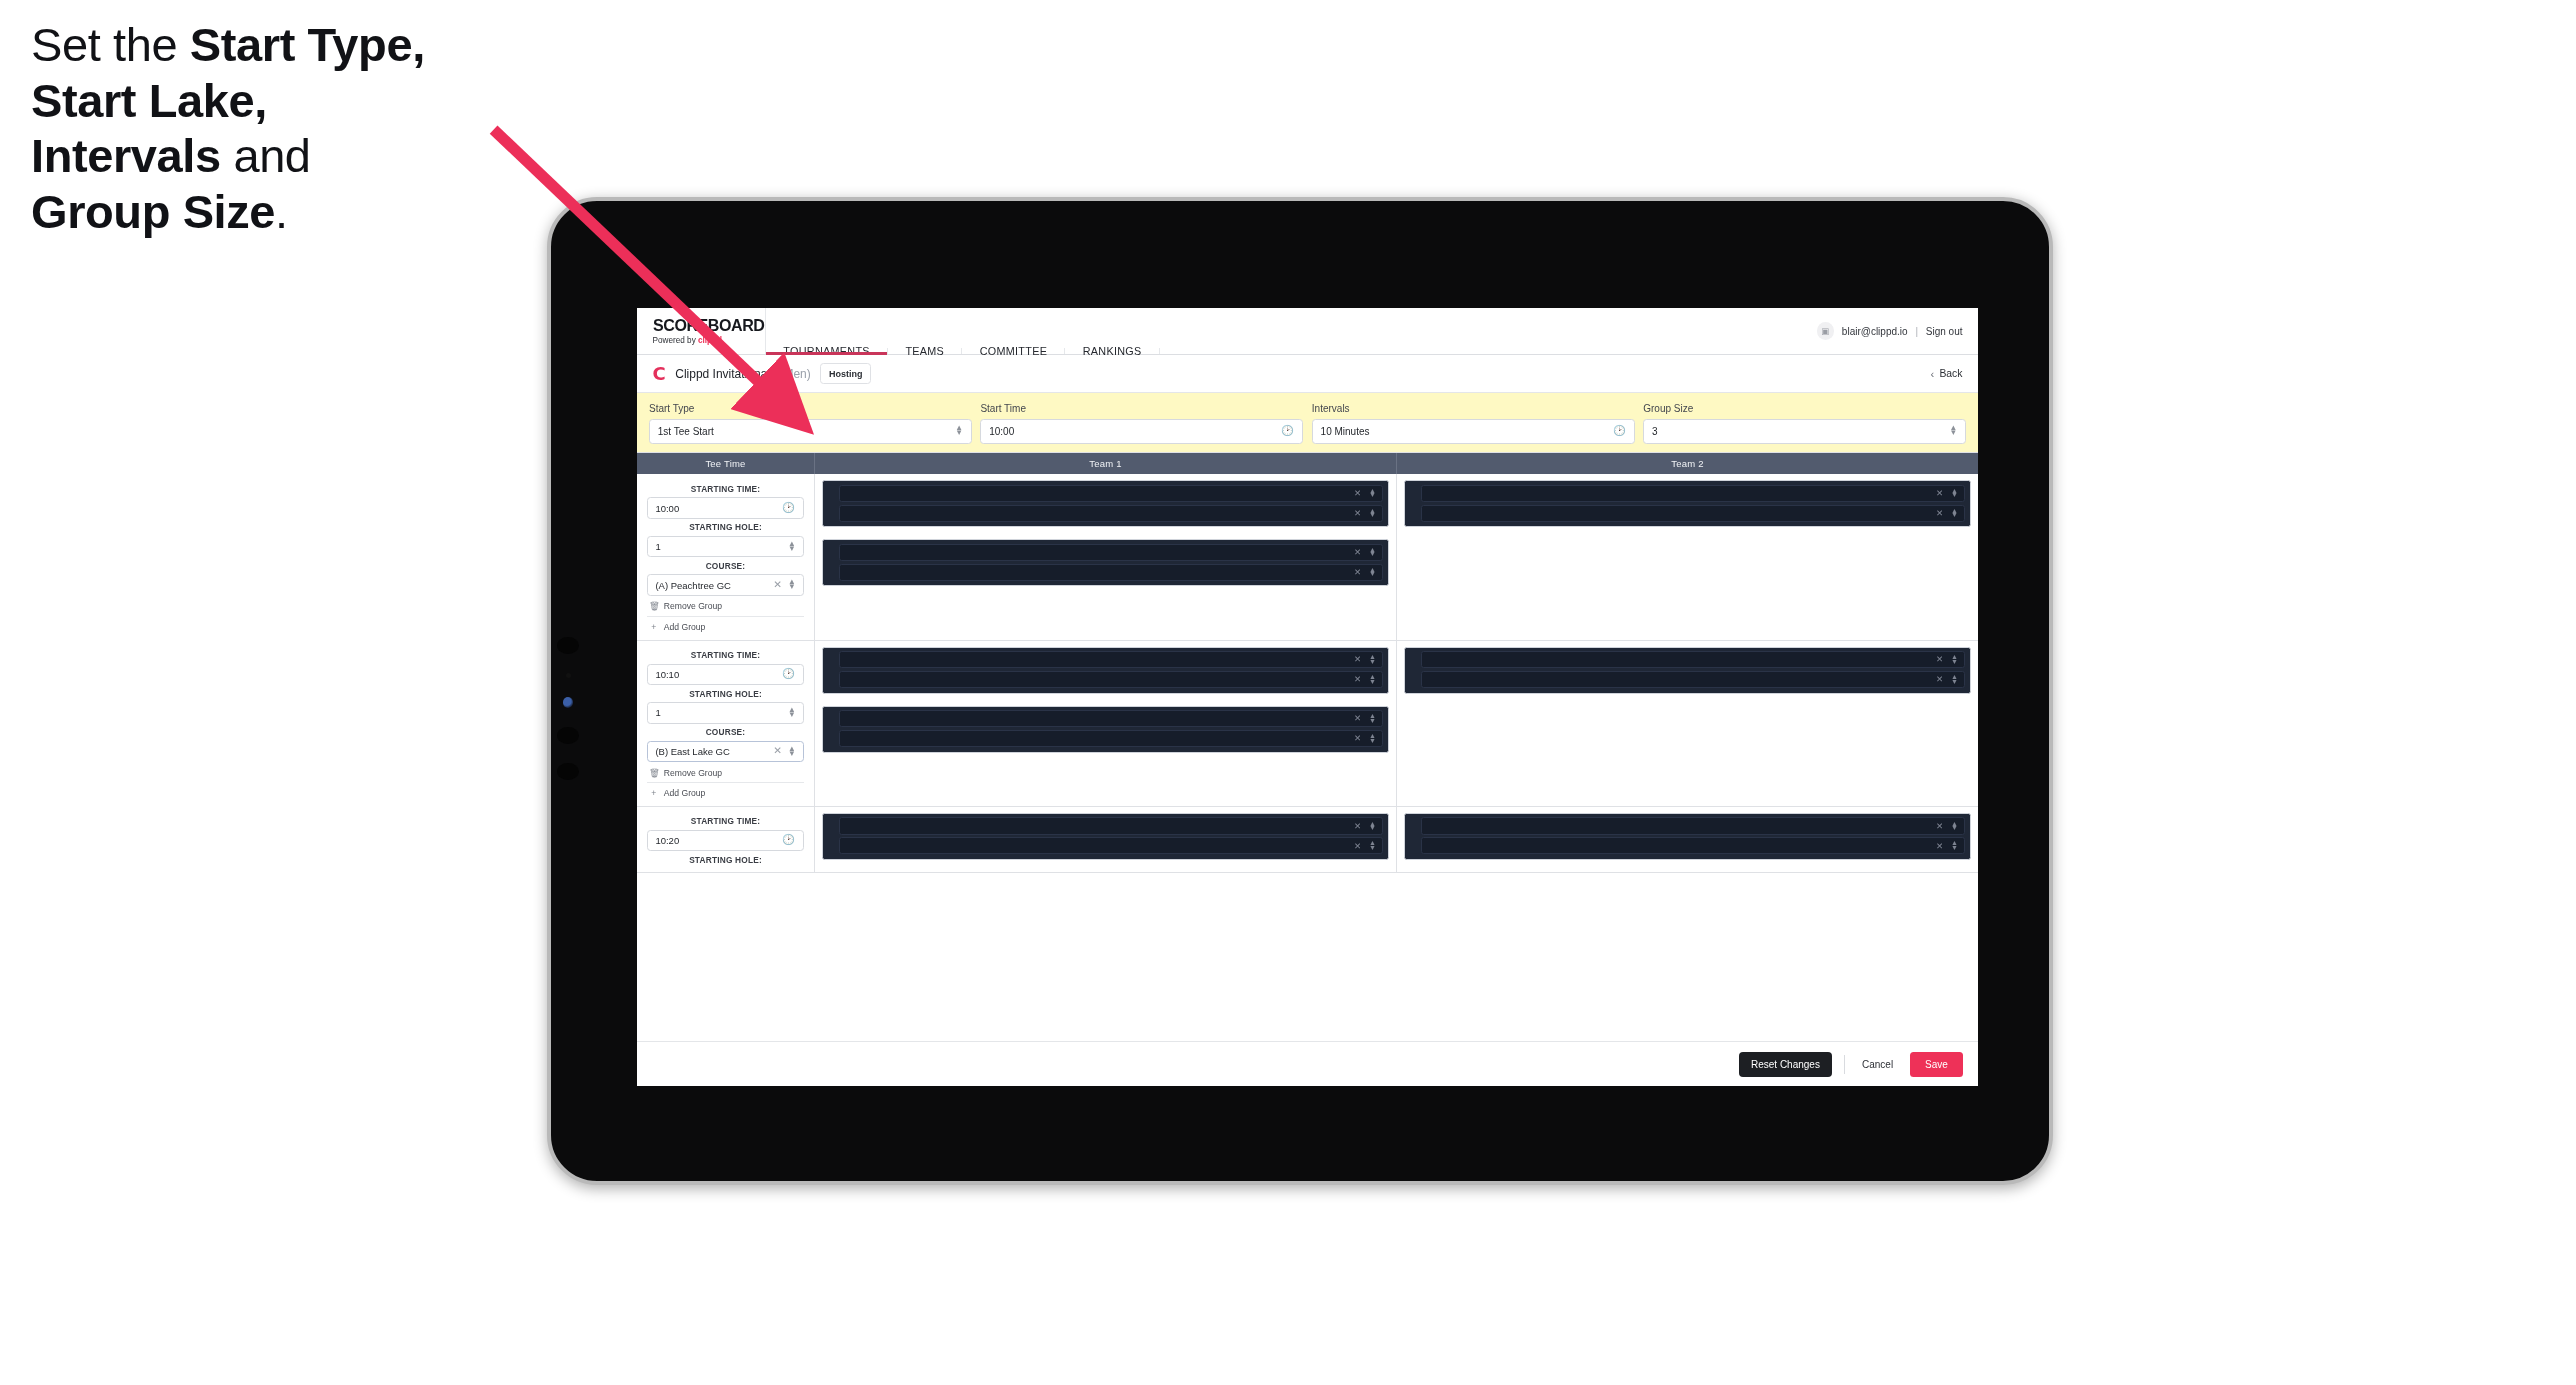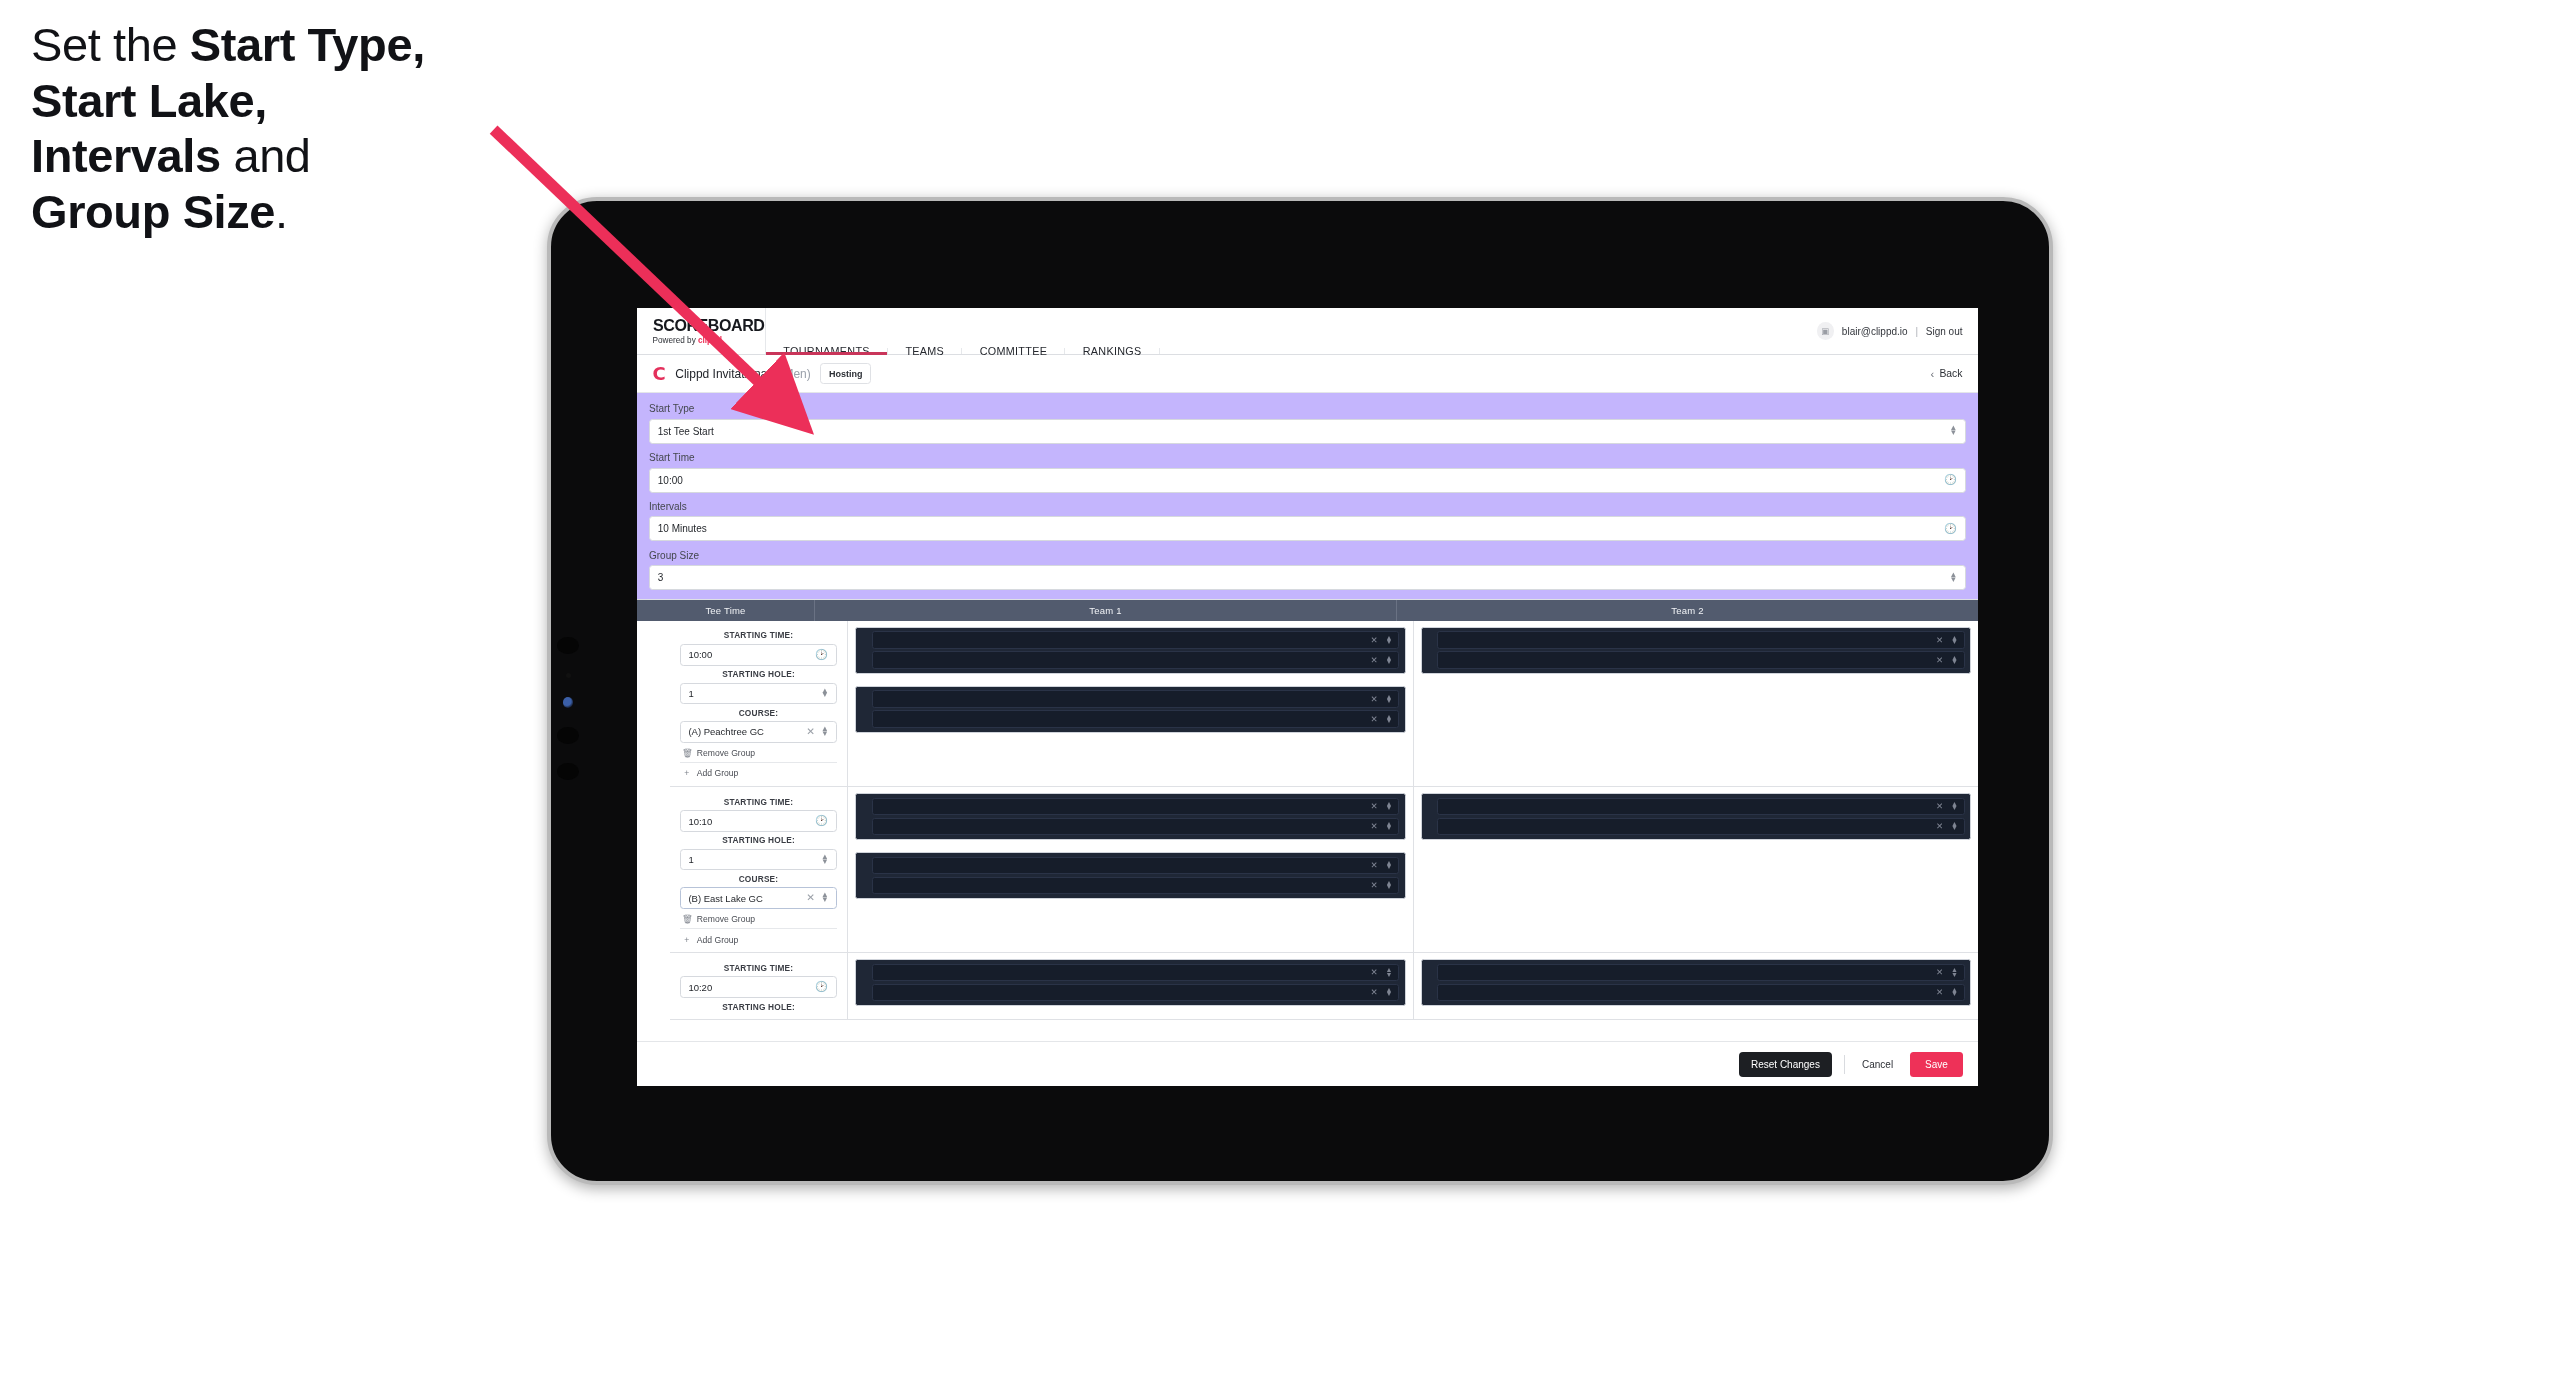--- a/index.html
+++ b/index.html
@@ -103,22 +103,21 @@
   }
   .back {
     margin-left: auto; font-size: 10.4px; color: #2c2f35;
     display: flex; align-items: center; gap: 5.2px; cursor: pointer;
   }
   .back .chev { font-size: 11.2px; color: #6e727a; }
 
   
   .settings {
     display: flex; gap: 8.6px; padding: 10.4px 12px 8.6px;
-    background: #c4b5fd;
-    flex-direction: column;
+    background: #fef9c3;
   }
   .field { flex: 1; }
   .field-label {
     font-size: 10px; color: #44474e; margin-bottom: 4.3px; display:block;
   }
   .control {
     height: 25px; border: 0.9px solid #d6d9de; border-radius: 3.5px;
     background: #fff; display: flex; align-items: center;
     padding: 0 7.8px; font-size: 10px; color: #1f2227;
     position: relative;
@@ -137,21 +136,21 @@
     align-items: stretch;
   }
   .th {
     display: flex; align-items: center; justify-content: center;
     color: #f1f3f6; font-size: 9.5px; letter-spacing: 0.2px; text-align: center;
   }
   .th.teetime { width: 178px; border-right: 0.9px solid #6a7284; }
   .th.t1 { flex: 1; border-right: 0.9px solid #6a7284; }
   .th.t2 { flex: 1; }
 
-  .trow { display: flex; border-bottom: 0.9px solid #dfe1e5; background:#fff;margin-left:33px; }
+  .trow { display: flex; border-bottom: 0.9px solid #dfe1e5; background:#fff; }
   .cell-teetime {
     width: 178px; border-right: 0.9px solid #dfe1e5;
     padding: 6px 10.4px 3.5px; text-align: center;
   }
   .mini-label {
     font-size: 8.3px; font-weight: 700; letter-spacing: 0.2px;
     color: #3a3d44; margin: 3.5px 0 3.5px; text-transform: uppercase;
   }
   .mini-control {
     height: 21.6px; border: 0.9px solid #d6d9de; border-radius: 3.5px;

